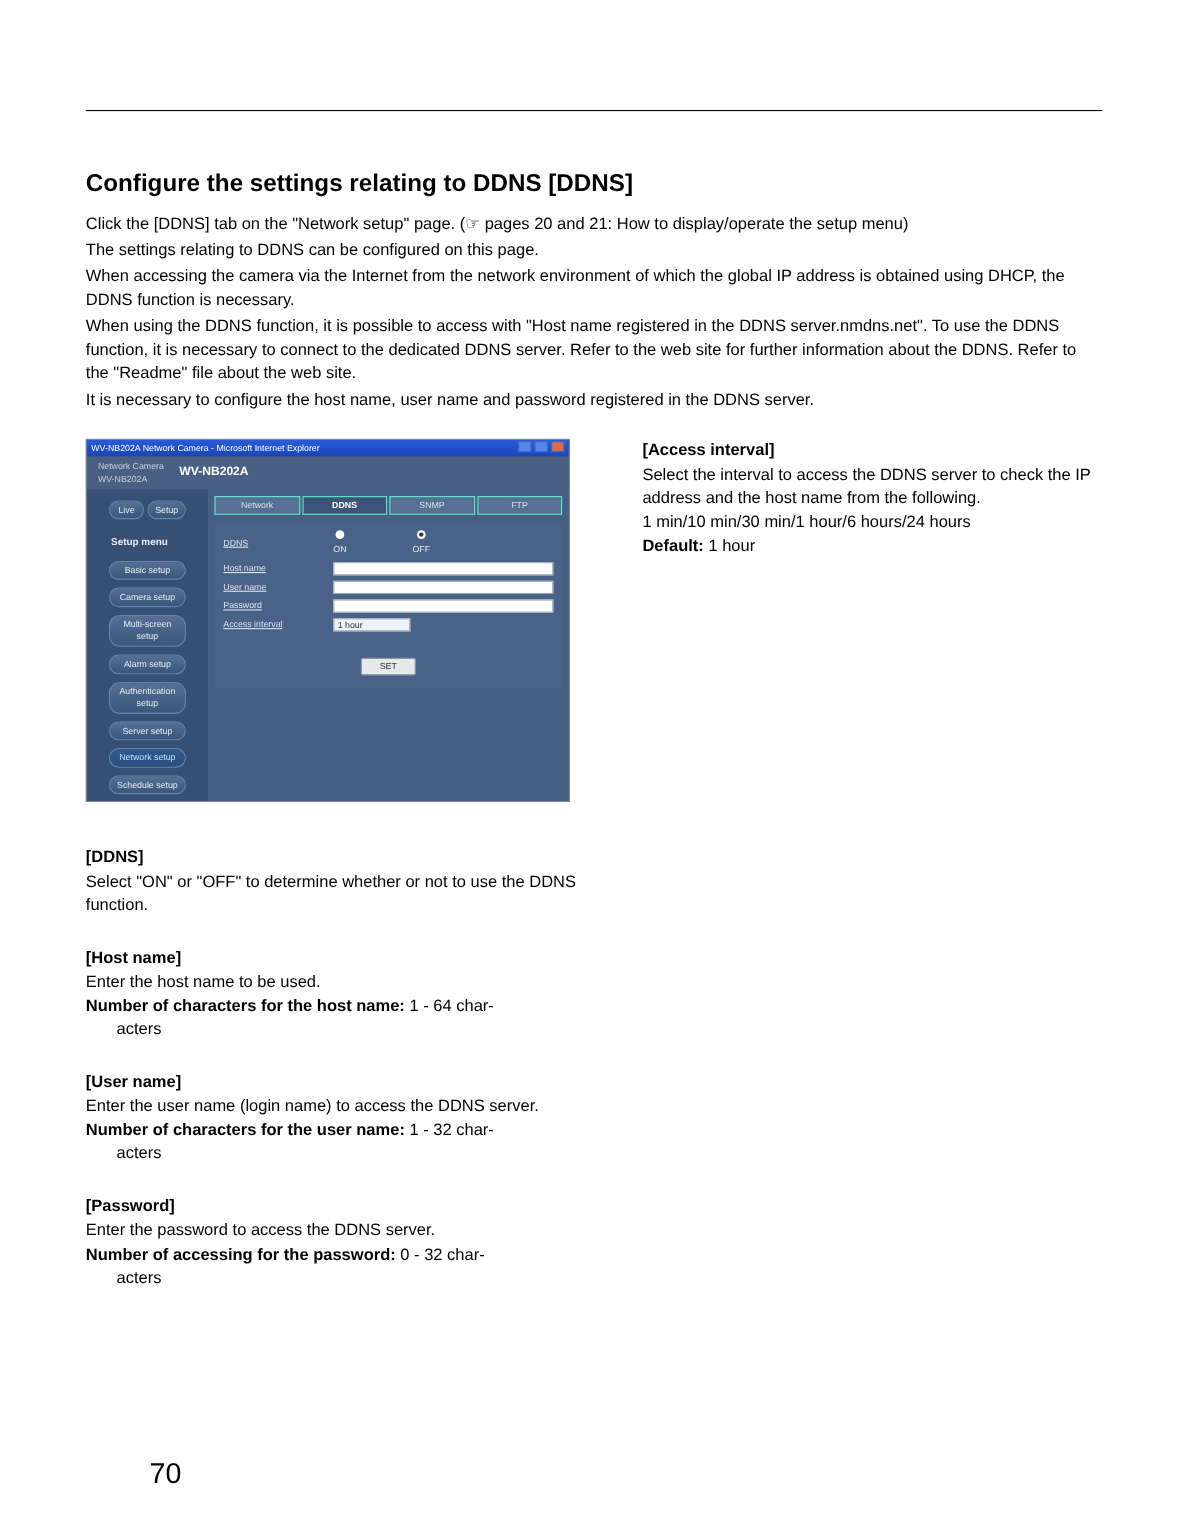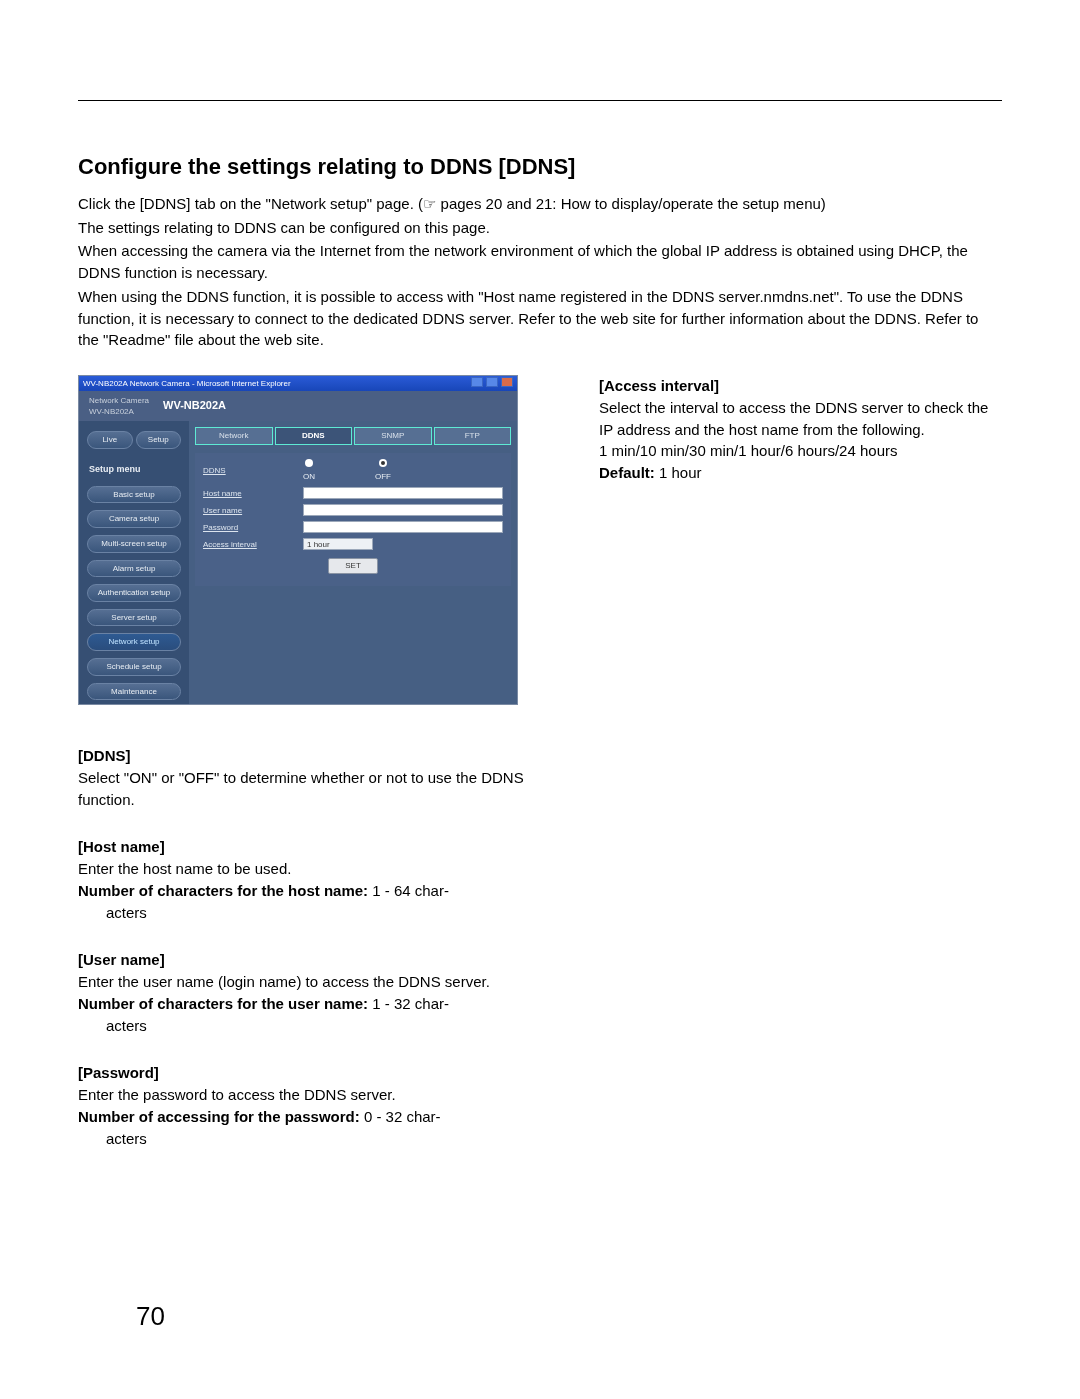--- a/index.html
+++ b/index.html
@@ -20,21 +20,21 @@
     font-size: 22px;
     font-weight: bold;
     margin-bottom: 10px;
   }
   .intro p {
     font-size: 15px;
     margin-bottom: 2px;
   }
   .two-col {
     display: flex;
-    gap: 55px;
+    gap: 40px;
     margin-top: 24px;
     align-items: flex-start;
   }
   .left-col { width: 466px; flex-shrink: 0; }
   .right-col { flex: 1; }
   .section { margin-bottom: 26px; font-size: 15px; }
   .section-title { font-weight: bold; }
   .indent { padding-left: 28px; }
   .bold { font-weight: bold; }
   .page-num {
@@ -83,21 +83,21 @@
     display: flex;
     align-items: center;
     gap: 14px;
   }
   .model-small { font-size: 8px; color: #c8d0dc; }
   .model-big { font-size: 11px; font-weight: bold; color: #fff; }
   .shot-body { display: flex; height: calc(100% - 35px); }
   .sidebar {
     width: 110px;
     background: #364f73;
-    padding: 10px 8px;
+    padding: 10px 20px;
     display: flex;
     flex-direction: column;
     gap: 4px;
   }
   .sb-row { display: flex; gap: 3px; margin-bottom: 6px; }
   .pill {
     background: linear-gradient(#566f93, #3a567c);
     border: 1px solid #6a82a4;
     border-radius: 10px;
     padding: 2px 6px;
@@ -158,21 +158,21 @@
   }
   .selectf {
     width: 70px;
     height: 12px;
     background: #eef1f5;
     border: 1px solid #9ca8ba;
     font-size: 8px;
     color: #333;
     padding-left: 3px;
   }
-  .set-btn-row { text-align: center; margin-top: 8px; }
+  .set-btn-row { text-align: center; margin-top: 24px; }
   .set-btn {
     display: inline-block;
     padding: 1px 16px;
     background: #e6e8ec;
     border: 1px solid #8a94a4;
     color: #333;
     font-size: 8px;
     border-radius: 2px;
   }
 </style>
@@ -181,20 +181,21 @@
 
 <div class="top-rule"></div>
 
 <h2>Configure the settings relating to DDNS [DDNS]</h2>
 
 <div class="intro">
   <p>Click the [DDNS] tab on the "Network setup" page. (☞ pages 20 and 21: How to display/operate the setup menu)</p>
   <p>The settings relating to DDNS can be configured on this page.</p>
   <p>When accessing the camera via the Internet from the network environment of which the global IP address is obtained using DHCP, the DDNS function is necessary.</p>
   <p>When using the DDNS function, it is possible to access with "Host name registered in the DDNS server.nmdns.net". To use the DDNS function, it is necessary to connect to the dedicated DDNS server. Refer to the web site for further information about the DDNS. Refer to the "Readme" file about the web site.</p>
+  <p>It is necessary to configure the host name, user name and password registered in the DDNS server.</p>
 </div>
 
 <div class="two-col">
   <div class="left-col">
 
     <div class="shot">
       <div class="shot-titlebar">
         <span>WV-NB202A Network Camera - Microsoft Internet Explorer</span>
         <span class="tb-ctrls">
           <span></span>

